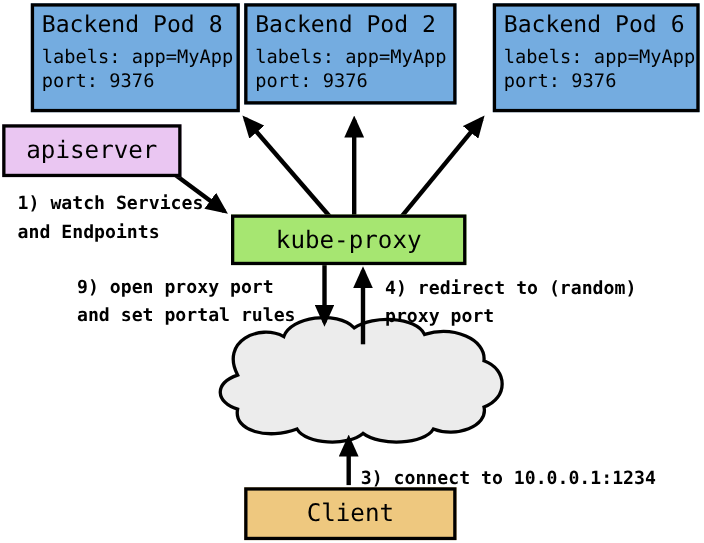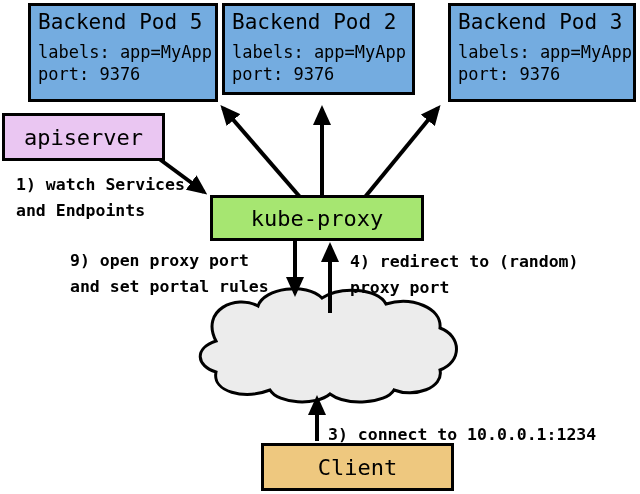--- a/index.html
+++ b/index.html
@@ -55,47 +55,47 @@
     <line class="arrow" x1="158" y1="158" x2="204" y2="192" marker-end="url(#ah)"></line>
     <line class="arrow" x1="300" y1="197" x2="223" y2="108" marker-end="url(#ah)"></line>
     <line class="arrow" x1="322" y1="197" x2="322" y2="109" marker-end="url(#ah)"></line>
     <line class="arrow" x1="365" y1="197" x2="438" y2="108" marker-end="url(#ah)"></line>
     <line class="arrow" x1="295" y1="241" x2="295" y2="293" marker-end="url(#ah)"></line>
     <line class="arrow" x1="330" y1="313" x2="330" y2="246" marker-end="url(#ah)"></line>
     <line class="arrow" x1="317" y1="441" x2="317" y2="399" marker-end="url(#ah)"></line>
   </svg>
 
   <div class="box pod" style="left:28px;top:3px;width:190px;height:99px;">
-    <div class="pod-title">Backend Pod 5</div>
+    <div class="pod-title">Backend Pod 8</div>
     <div class="pod-line">labels: app=MyApp</div>
     <div class="pod-line">port: 9376</div>
   </div>
 
   <div class="box pod" style="left:222px;top:3px;width:193px;height:92px;">
     <div class="pod-title">Backend Pod 2</div>
     <div class="pod-line">labels: app=MyApp</div>
     <div class="pod-line">port: 9376</div>
   </div>
 
   <div class="box pod" style="left:448px;top:3px;width:188px;height:99px;">
-    <div class="pod-title">Backend Pod 3</div>
+    <div class="pod-title">Backend Pod 6</div>
     <div class="pod-line">labels: app=MyApp</div>
     <div class="pod-line">port: 9376</div>
   </div>
 
   <div class="box titlebox kproxy" style="left:210px;top:195px;width:214px;height:46px;">
     <span>kube-proxy</span>
   </div>
 
   <div class="box titlebox apiserver" style="left:2px;top:113px;width:163px;height:48px;">
     <span>apiserver</span>
   </div>
 
 
-  <div class="box titlebox client" style="left:222px;top:443px;width:193px;height:48px;margin-left:39px;">
+  <div class="box titlebox client" style="left:222px;top:443px;width:193px;height:48px;">
     <span>Client</span>
   </div>
 
   <div class="note" style="left:16px;top:172px;">1) watch Services
 and Endpoints</div>
   <div class="note" style="left:70px;top:248px;">9) open proxy port
 and set portal rules</div>
   <div class="note" style="left:328px;top:422px;">3) connect to 10.0.0.1:1234</div>
   <div class="note" style="left:350px;top:249px;">4) redirect to (random)
 proxy port</div>

